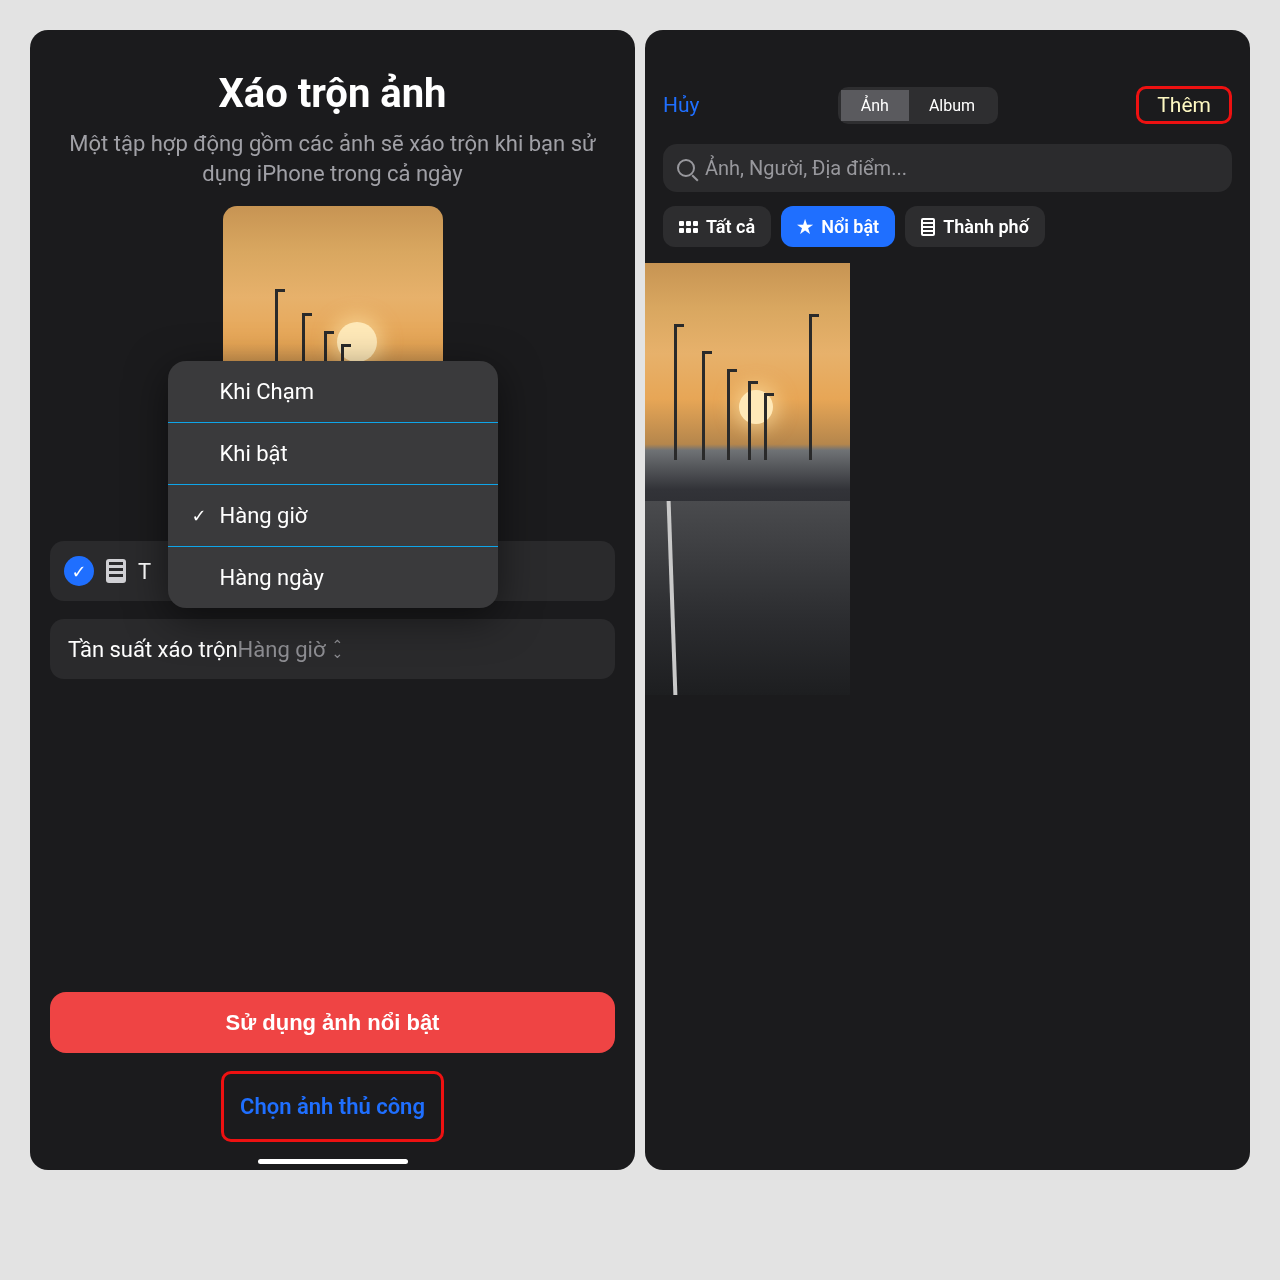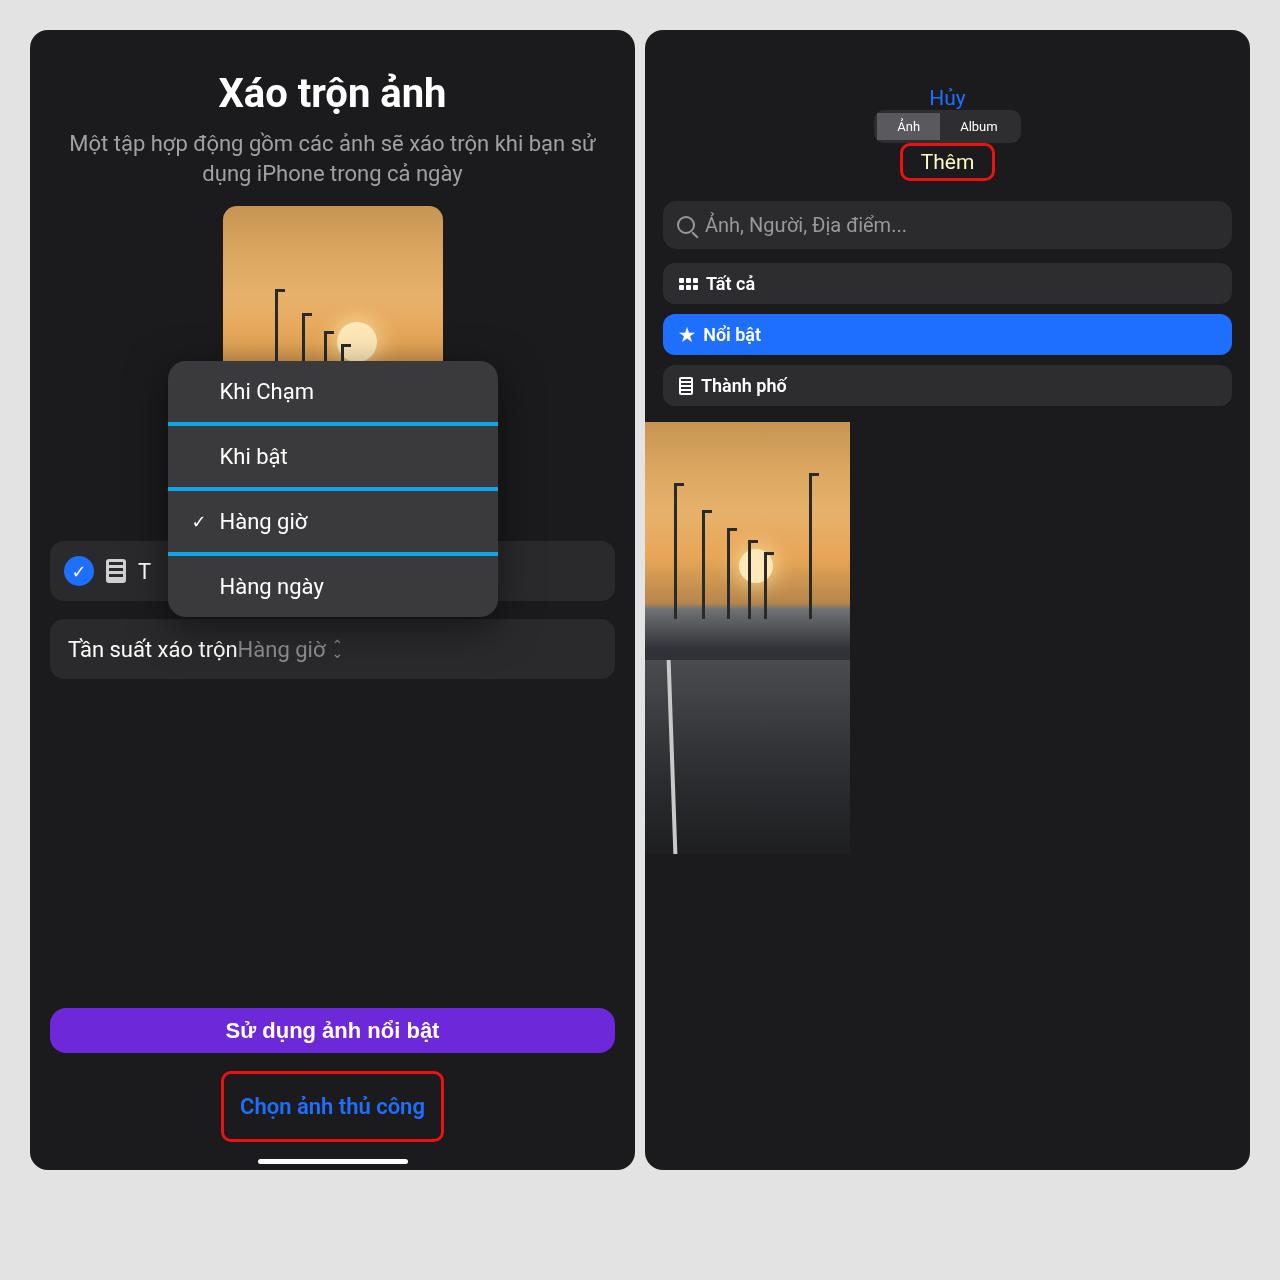--- a/index.html
+++ b/index.html
@@ -64,21 +64,21 @@
     width: 330px;
     background: #3a3a3c;
     border-radius: 18px;
     overflow:hidden;
     box-shadow: 0 10px 40px rgba(0,0,0,0.5);
     z-index: 5;
   }
   .popover-item {
     padding: 18px 24px;
     font-size: 22px;
-    border-bottom: 4px solid #0ea5e9;
+    border-bottom: 1px solid #0ea5e9;
     display:flex; align-items:center; gap:10px;
   }
   .popover-item:last-child { border-bottom:none;align-items:flex-end; }
   .checkmark { width:18px; display:inline-block; font-size:18px; }
 
   
   .category-row {
     margin-top: 30px;
     background:#2a2a2c;
     border-radius:14px;
@@ -104,65 +104,64 @@
     padding:0 18px;
     font-size:22px;
   }
   .freq-value { color:#8e8e93; display:flex; align-items:center; gap:6px; }
   .updown { font-size:14px; line-height:8px; color:#8e8e93; display:flex; flex-direction:column;}
 
   .bottom-area {
     margin-top:auto; padding-bottom: 28px;
   }
   .primary-btn {
-    background:#6d28d9; color:#fff; font-size:22px; font-weight:600;
-    border:none; width:100%; height:45px; border-radius:16px; margin-bottom:18px;
+    background:#ef4444; color:#fff; font-size:22px; font-weight:600;
+    border:none; width:100%; height:61px; border-radius:16px; margin-bottom:18px;
   }
   .secondary-link {
     text-align:center; font-size:22px; font-weight:600; color:#1f6fff;
     padding:20px 16px; display:inline-block;
   }
   .red-outline { border: 3px solid #e11; border-radius:10px; }
   .center { text-align:center; }
 
   .home-indicator {
     position:absolute; bottom:6px; left:50%; transform:translateX(-50%);
     width:150px; height:5px; border-radius:3px; background:#fff;
   }
 
   
   .right-content { padding: 0; height:100%; display:flex; flex-direction:column; }
   .r-topbar {
     display:flex; align-items:center; justify-content:space-between;
     padding: 56px 18px 12px 18px;
-    flex-direction: column;
   }
   .cancel { color:#1f6fff; font-size:21px; }
   .seg {
     display:flex; background:#2e2e30; border-radius:10px; padding:3px; gap:0;
   }
   .seg-item {
-    padding: 6px 20px; font-size:13px; border-radius:0; color:#fff;
+    padding: 6px 20px; font-size:16px; border-radius:0; color:#fff;
   }
   .seg-item.active { background:#5a5a5e; }
   .add {
     font-size:21px; color:#fef9c3; padding:4px 18px;
   }
 
   .search {
     margin: 8px 18px 14px 18px;
     background:#2b2b2d; border-radius:14px; height:48px;
     display:flex; align-items:center; gap:10px; padding:18px 14px;
     color:#98989d; font-size:20px;
   }
   .mag { width:18px; height:18px; border:2px solid #98989d; border-radius:50%; position:relative;}
   .mag::after{content:"";position:absolute;width:2px;height:8px;background:#98989d;
     bottom:-7px; right:-3px; transform:rotate(-45deg);}
 
-  .chips { display:flex; gap:10px; padding:0 18px 16px 18px; flex-wrap:wrap;flex-direction:column;}
+  .chips { display:flex; gap:10px; padding:0 18px 16px 18px; flex-wrap:wrap;}
   .chip {
     display:flex; align-items:center; gap:8px;
     background:#2d2d2f; color:#fff; font-size:18px; font-weight:600;
     padding:10px 16px; border-radius:12px;
   }
   .chip.active { background:#1f6fff; }
   .chip-icon { display:inline-flex; }
   .grid-icon { display:grid; grid-template-columns:repeat(3,5px); grid-template-rows:repeat(2,5px); gap:2px;}
   .grid-icon span{background:#fff; border-radius:1px;}
   .star { color:#fff; font-size:18px; }

